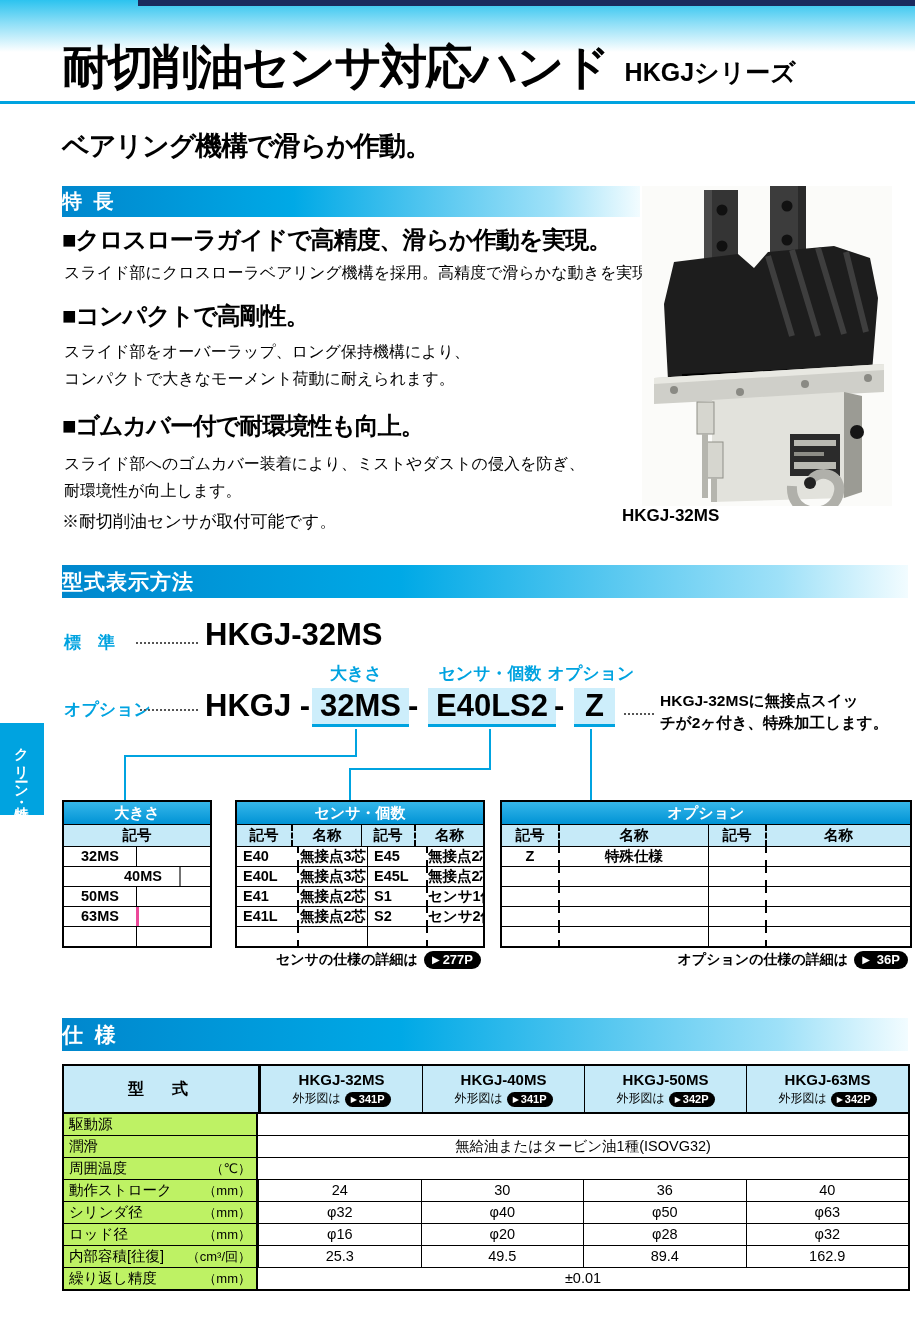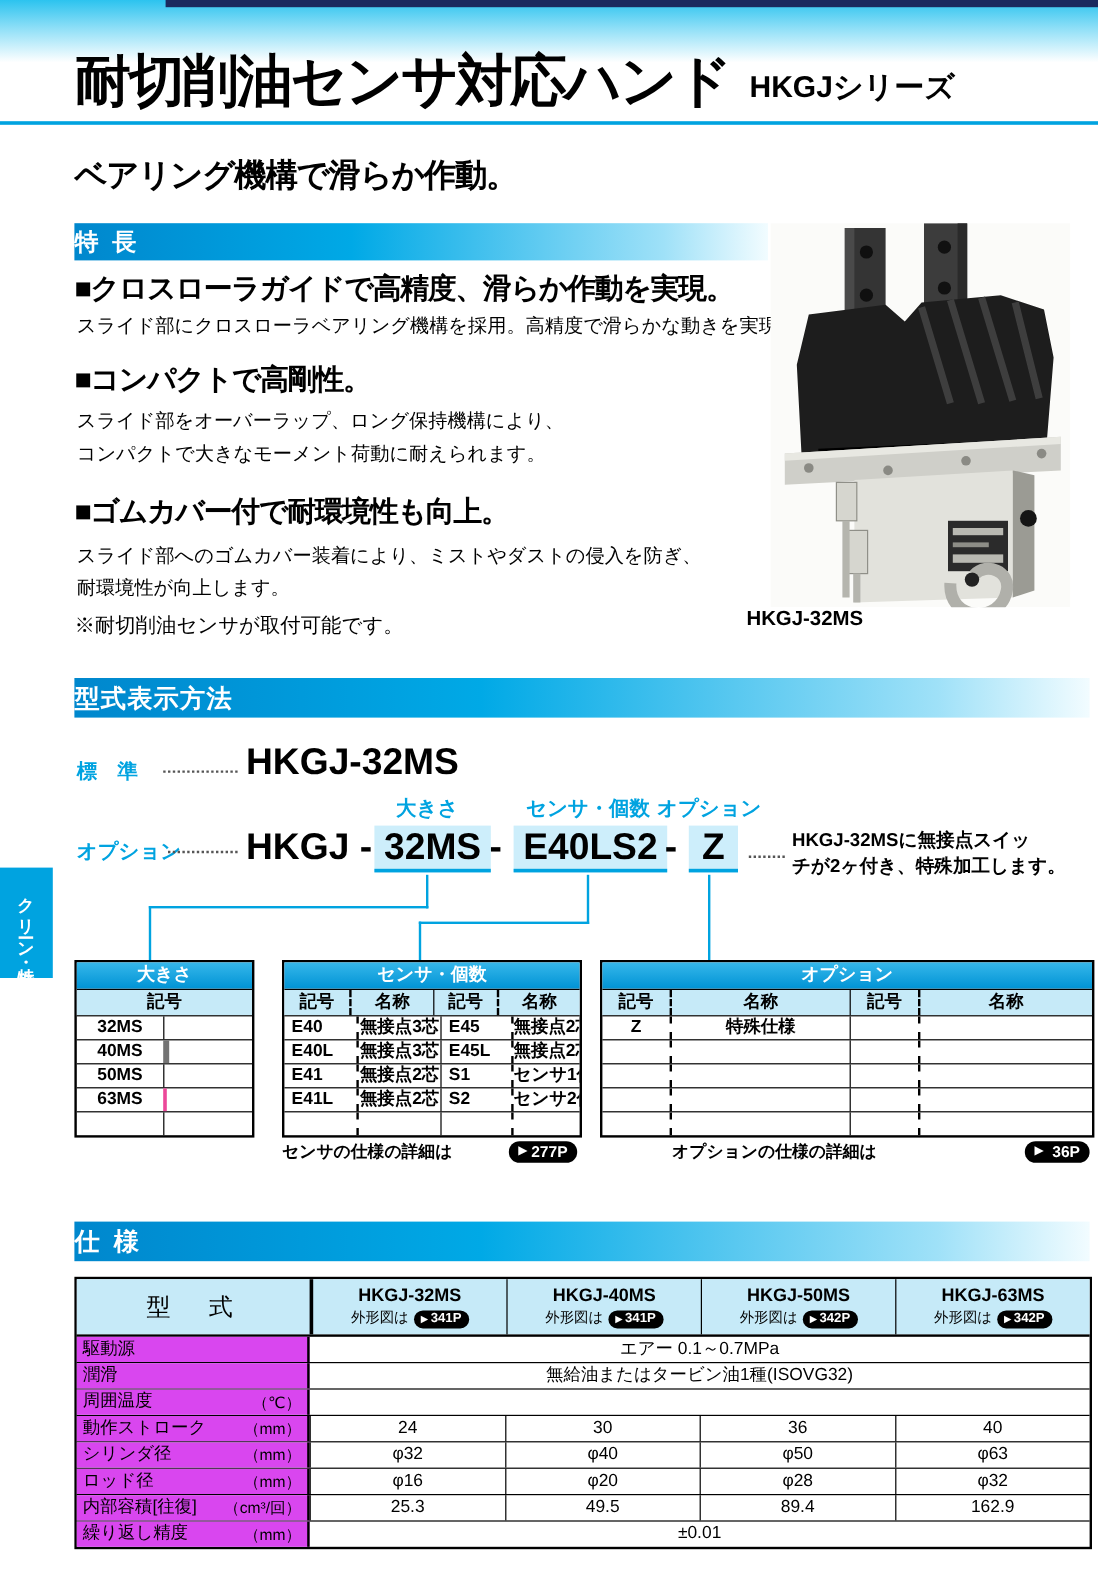--- a/index.html
+++ b/index.html
@@ -44,40 +44,40 @@
             font-weight:bold;text-align:center;line-height:22px;font-size:15px;}
   .ct-sub{display:flex;height:21px;background:#c6eaf8;border-top:1px solid #000;
           font-weight:bold;text-align:center;line-height:21px;}
   .ct-row{display:flex;height:19px;border-top:1px solid #000;font-weight:bold;line-height:19px;}
   .cell{overflow:hidden;white-space:nowrap;}
   .tc{text-align:center;}
   .dash-l{border-left:2px dashed #000;}
   .solid-l{border-left:1px solid #000;}
   .pl6{padding-left:6px;}
 
-  .ref-line{position:absolute;display:flex;align-items:center;justify-content:space-between;gap:6px;
+  .ref-line{position:absolute;display:flex;align-items:center;justify-content:flex-end;gap:6px;
             font-size:14px;font-weight:bold;}
   .badge{display:inline-flex;align-items:center;background:#000;color:#fff;border-radius:10px;
          padding:0 8px;height:18px;font-weight:bold;font-size:13px;line-height:18px;white-space:nowrap;}
   .badge .tri{font-size:10px;margin-right:3px;}
   .badge.sm{height:15px;font-size:11px;border-radius:8px;padding:0 6px;line-height:15px;}
   .badge.sm .tri{font-size:8px;margin-right:2px;}
 
   
   .spec-table{position:absolute;left:62px;top:1064px;width:844px;border:2px solid #000;font-size:14.5px;}
   .sp-head{display:flex;height:46px;background:#c6eaf8;}
   .sp-head .corner{width:194px;border-right:2px solid #000;display:flex;align-items:center;justify-content:center;
-                   font-weight:normal;font-size:20px;letter-spacing:6px;}
+                   font-weight:bold;font-size:16px;letter-spacing:6px;}
   .sp-head .mcol{flex:1;border-left:1px solid #000;display:flex;flex-direction:column;align-items:center;justify-content:center;gap:2px;}
   .sp-head .mcol:first-of-type{border-left:none;}
   .sp-head .mname{font-weight:bold;font-size:15px;}
   .sp-head .mref{display:flex;align-items:flex-end;gap:4px;font-size:12px;}
   .sp-row{display:flex;height:21px;border-top:1px solid #000;line-height:21px;}
   .sp-row.first{border-top:2px solid #000;}
-  .sp-label{width:194px;background:#d946ef;border-right:2px solid #000;display:flex;
+  .sp-label{width:194px;background:#bef264;border-right:2px solid #000;display:flex;
             justify-content:space-between;padding:0 5px;box-sizing:border-box;}
   .sp-unit{font-size:13px;}
   .sp-span{flex:1;text-align:center;}
   .sp-val{flex:1;text-align:center;border-left:1px solid #000;}
   .sp-val:first-of-type{border-left:none;}
 
   
   .side-tab{position:absolute;left:0;top:723px;width:44px;height:92px;background:#00a3e0;color:#fff;
             display:flex;align-items:center;justify-content:center;writing-mode:vertical-rl;
             font-size:14px;font-weight:bold;letter-spacing:2px;}
@@ -202,21 +202,21 @@
   <div class="ctable" style="left:62px;top:800px;width:146px;">
     <div class="ct-title">大きさ</div>
     <div class="ct-sub">
         <div class="cell tc" style="flex:1;">記号</div>
       </div>
     <div class="ct-row">
         <div class="cell tc" style="width:72px;border-right:1px solid #000;">32MS</div>
         <div class="cell" style="flex:1;"></div>
       </div>
     <div class="ct-row">
-        <div class="cell tc" style="width:72px;border-right:5px solid #737373;">40MS</div>
+        <div class="cell tc" style="width:72px;border-right:2px solid #737373;margin-left:43px;">40MS</div>
         <div class="cell" style="flex:1;"></div>
       </div>
     <div class="ct-row">
         <div class="cell tc" style="width:72px;border-right:1px solid #000;">50MS</div>
         <div class="cell" style="flex:1;"></div>
       </div>
     <div class="ct-row">
         <div class="cell tc" style="width:72px;border-right:3px solid #ec4899;">63MS</div>
         <div class="cell" style="flex:1;"></div>
       </div>
@@ -367,21 +367,20 @@
             </span>
           </span>
       </div>
     </div>
 
     <div class="sp-row first">
       <div class="sp-label">
           <span>駆動源</span>
           <span class="sp-unit"></span>
         </div>
-      <div class="sp-span">エアー 0.1～0.7MPa</div>
     </div>
     <div class="sp-row">
       <div class="sp-label">
           <span>潤滑</span>
           <span class="sp-unit"></span>
         </div>
       <div class="sp-span">無給油またはタービン油1種(ISOVG32)</div>
     </div>
     <div class="sp-row">
       <div class="sp-label">

